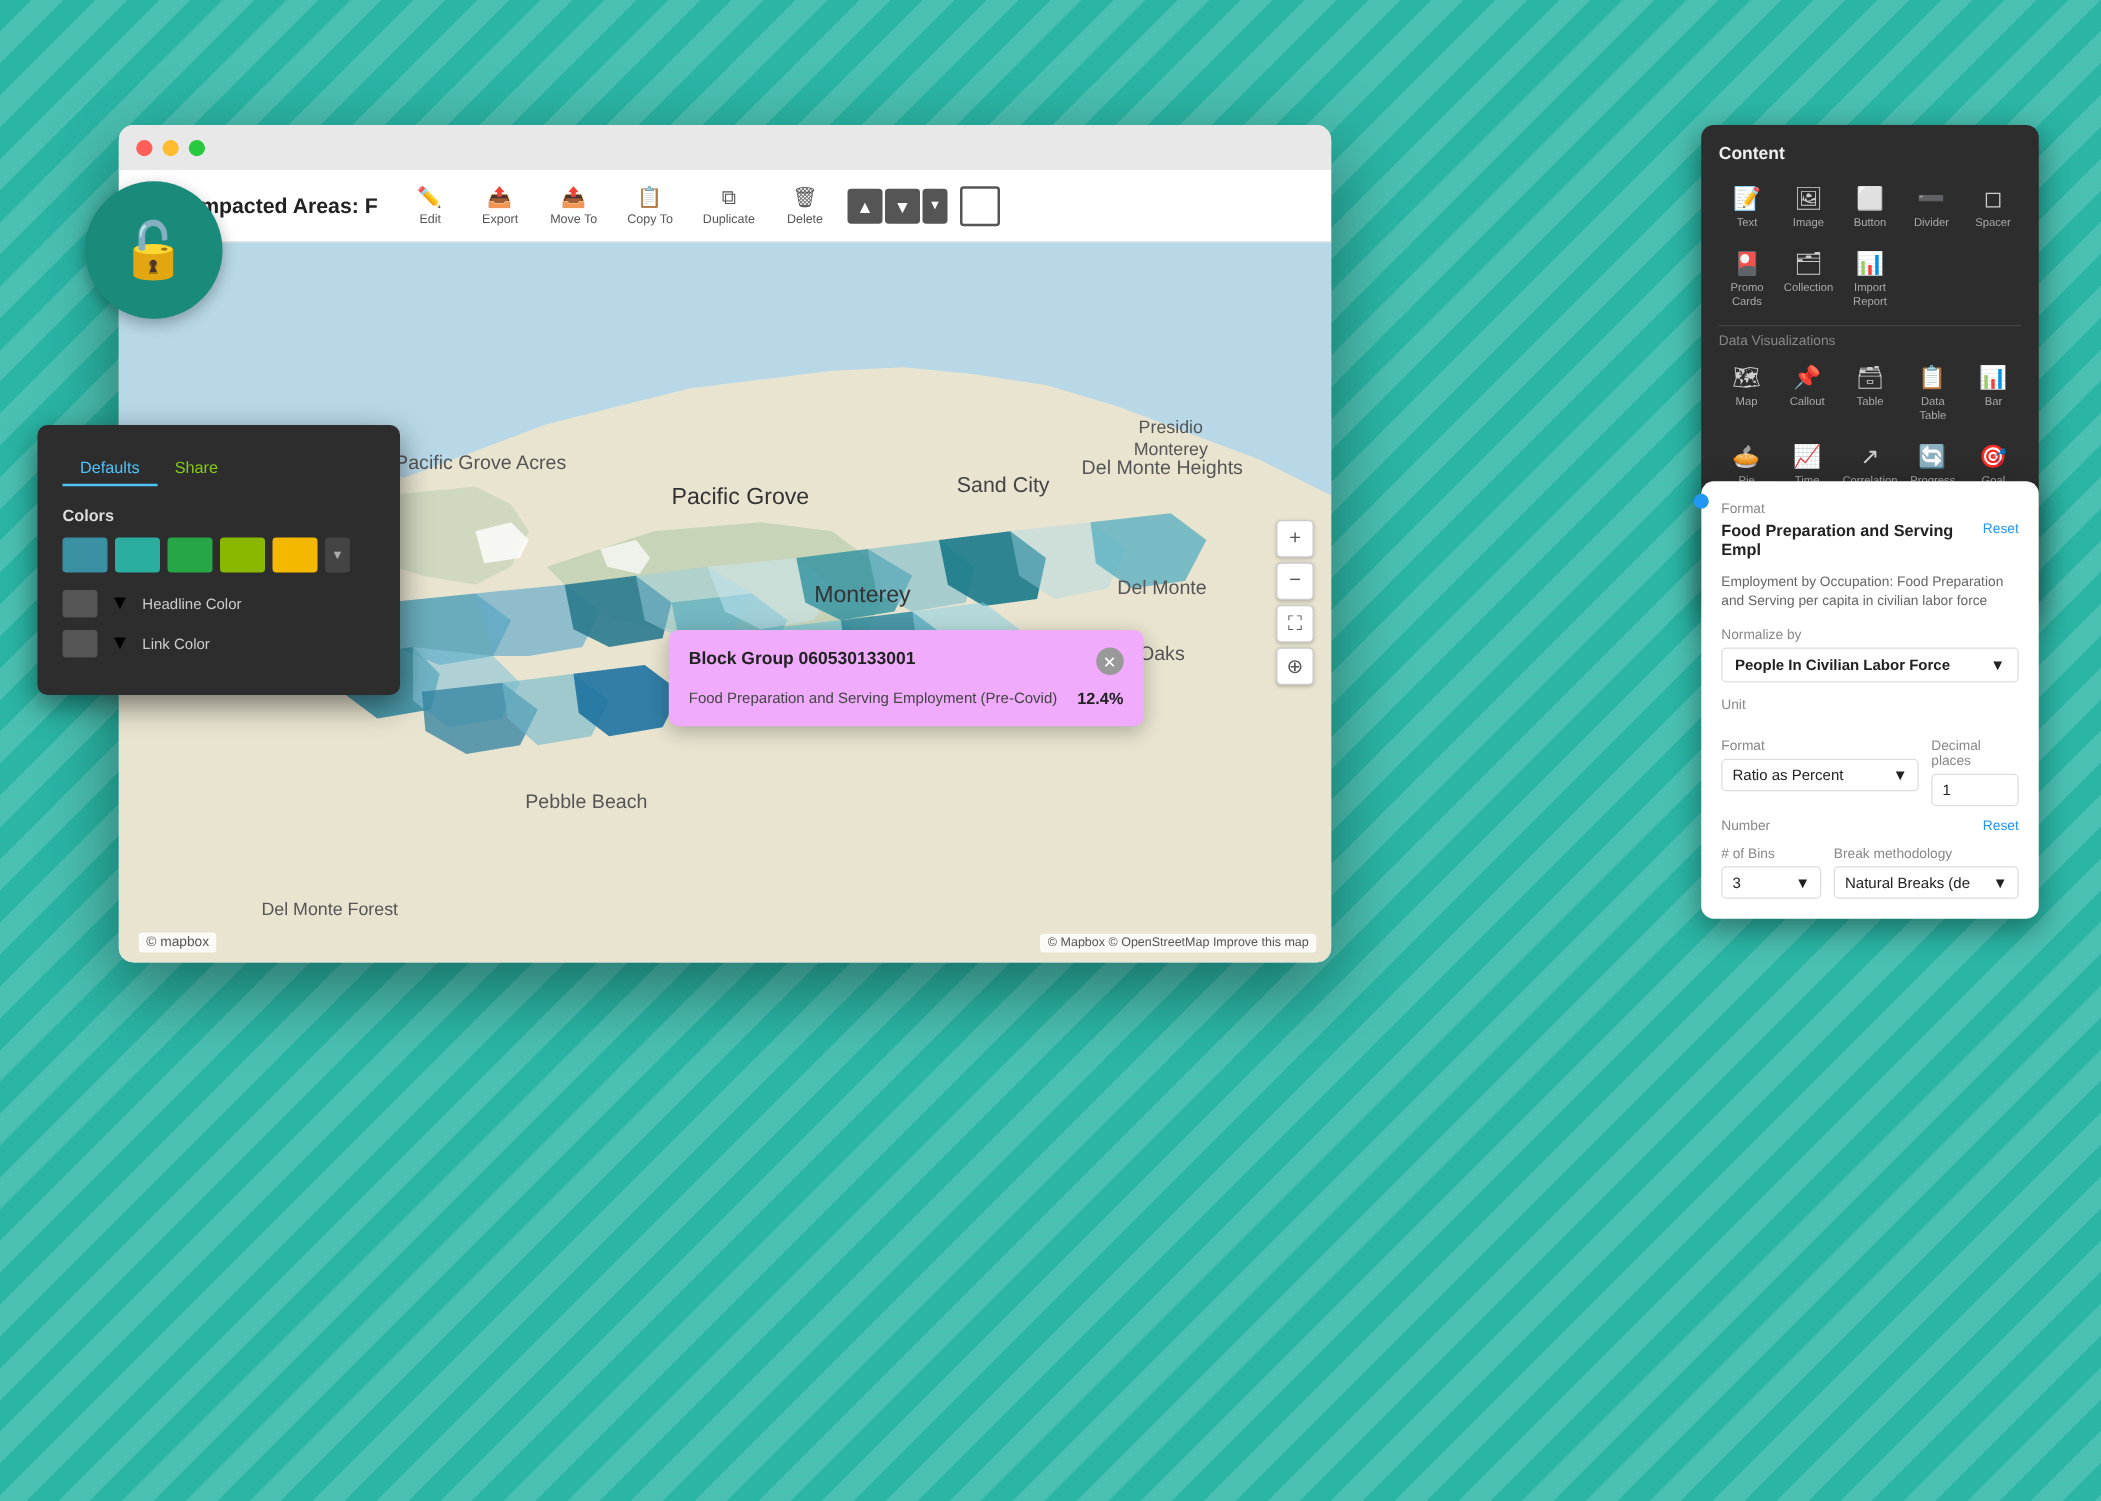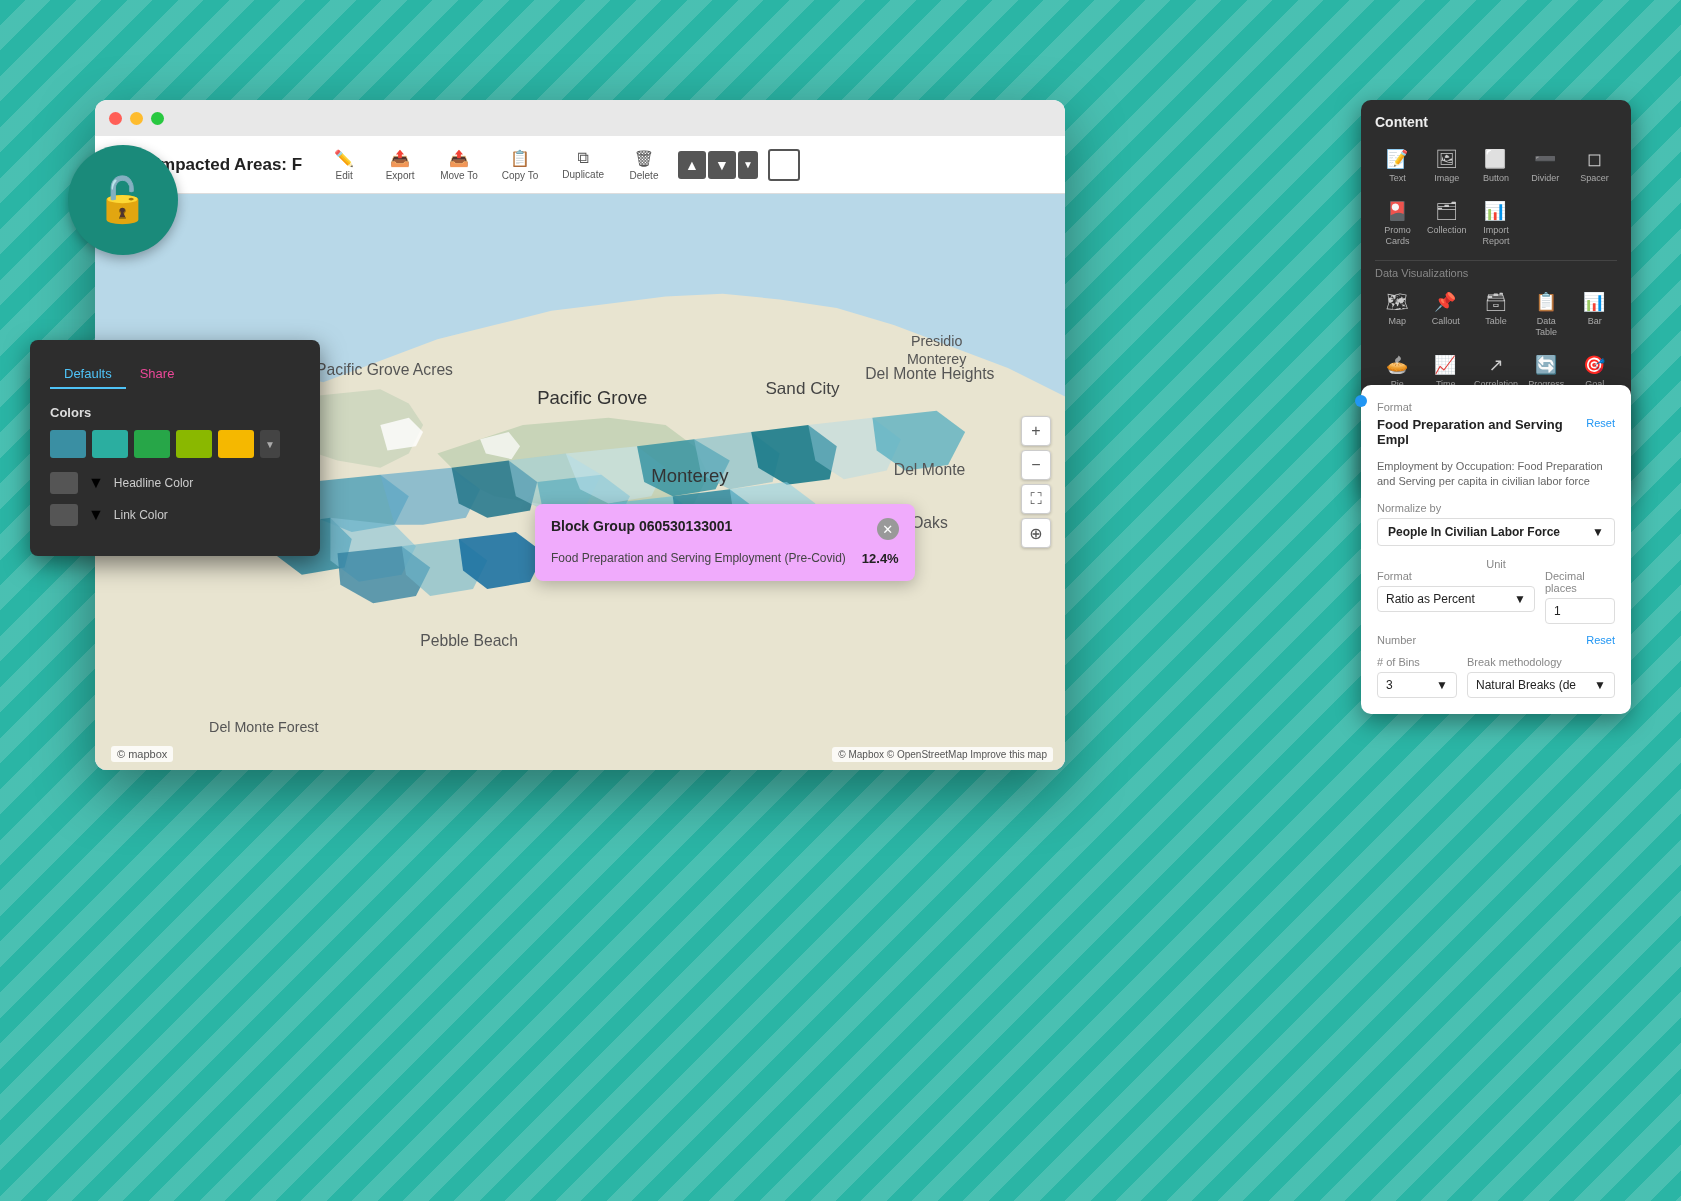--- a/index.html
+++ b/index.html
@@ -252,21 +252,21 @@
       box-shadow: 0 8px 24px rgba(0,0,0,0.5);
     }
     .defaults-tabs {
       display: flex;
       margin-bottom: 16px;
     }
     .defaults-tab {
       padding: 6px 14px;
       font-size: 13px;
       cursor: pointer;
-      color: #ec4899;
+      color: #84cc16;
       border-bottom: 2px solid transparent;
     }
     .defaults-tab.active {
       color: #4fc3f7;
       border-bottom: 2px solid #4fc3f7;
     }
     .section-label {
       font-size: 13px;
       font-weight: 600;
       color: #ddd;
@@ -436,22 +436,21 @@
       width: 100%;
       display: flex;
       justify-content: space-between;
       align-items: center;
       cursor: pointer;
       margin-bottom: 12px;
     }
     .unit-label {
       font-size: 11px;
       color: #888;
-      margin-bottom: 0;
-      text-align: center;
+      margin-bottom: 21px;
     }
     .settings-row {
       display: flex;
       gap: 10px;
       margin-bottom: 10px;
     }
     .settings-col {
       flex: 1;
     }
     .settings-col-label {

